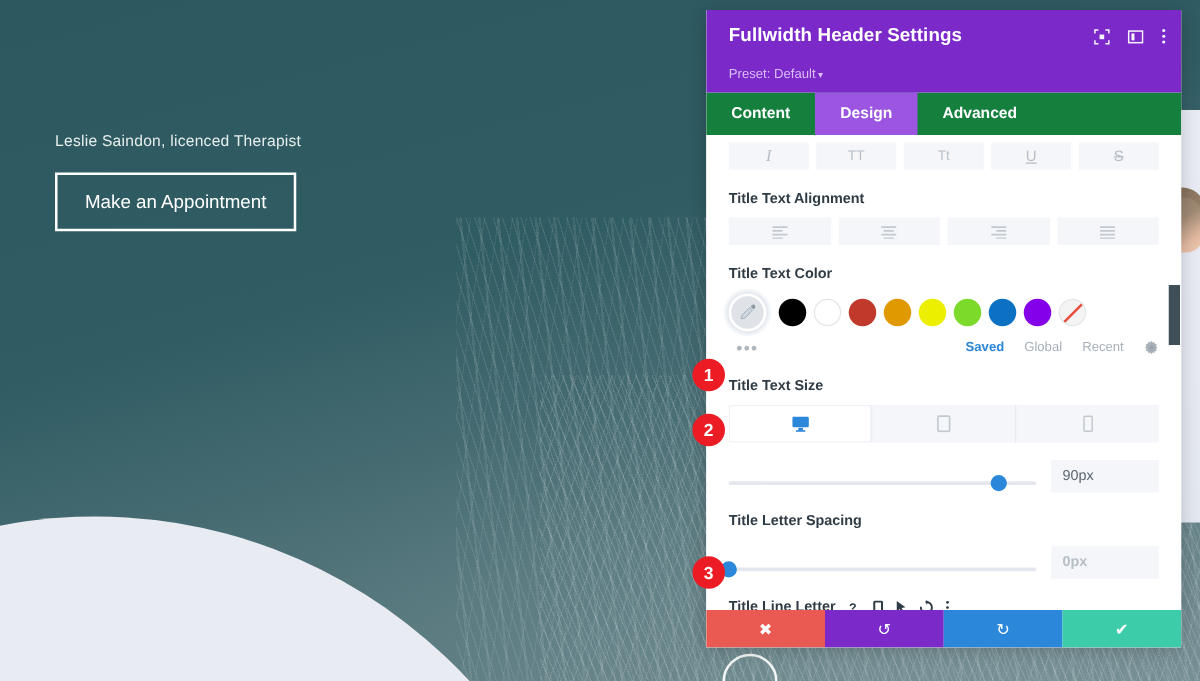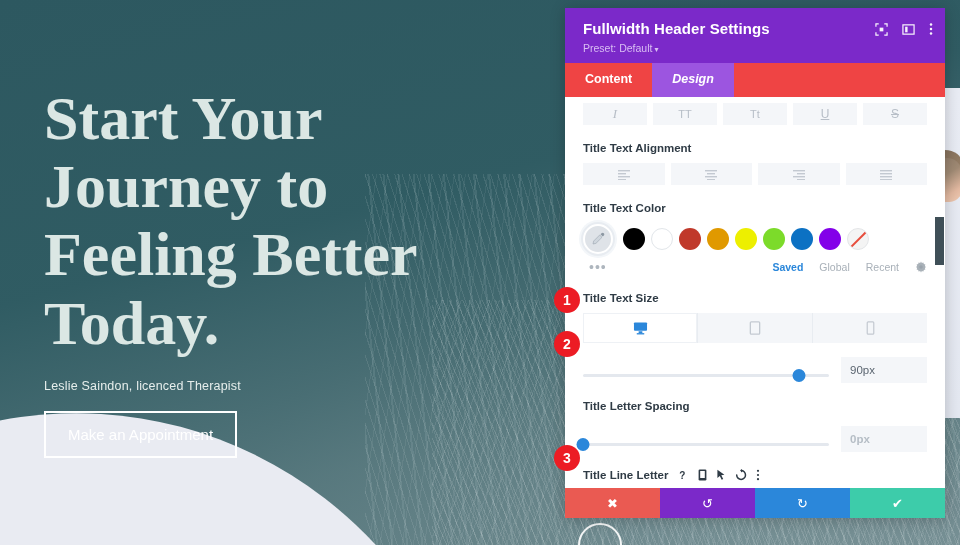--- a/index.html
+++ b/index.html
@@ -134,48 +134,48 @@
     flex: 0 0 auto;
     position: relative;
   }
   .modal-title {
     color: #ffffff;
     font-size: 15px;
     font-weight: bold;
     letter-spacing: .1px;
   }
   .modal-preset {
-    margin-top: 5px;
+    margin-top: 16px;
     color: #d9bdf3;
     font-size: 10.5px;
   }
   .modal-preset .caret { font-size: 8px; margin-left: 2px; }
   .head-icons {
     position: absolute;
     right: 12px; top: 14px;
     display: flex;
     align-items: center;
     gap: 14px;
   }
   .head-icons .hi { cursor: pointer; opacity: .95; display: flex; }
 
   .tabs {
     display: flex;
-    background: #ef4444;
+    background: #15803d;
     flex: 0 0 auto;
   }
   .tab {
     padding: 9px 20px 11px;
     color: #ffffff;
     font-size: 12.5px;
     font-weight: bold;
     cursor: pointer;
     background: transparent;
   }
-  .tab.active { background: #9c55e0; font-style: italic; }
+  .tab.active { background: #9c55e0; }
 
   .modal-body {
     flex: 1 1 auto;
     background: #ffffff;
     position: relative;
     overflow: hidden;
     padding: 0 18px;
   }
   .scroll-track {
     position: absolute;
@@ -386,21 +386,20 @@
 <div id="root">
 
   <div class="hero">
     <div class="hero-grass"></div>
     <div class="hero-grass2"></div>
     <div class="hero-curve"></div>
     <div class="scroll-circle"></div>
   </div>
 
   <div class="hero-copy">
-    <div class="hero-title">Start Your Journey to Feeling Better Today.</div>
     <div class="hero-sub">Leslie Saindon, licenced Therapist</div>
     <div class="hero-btn">Make an Appointment</div>
   </div>
 
   <div class="portrait">
     <div class="hair"></div>
     <div class="head"></div>
   </div>
 
   <div class="modal">
@@ -431,20 +430,21 @@
               <circle cx="2" cy="7" r="1.25" fill="#fff"></circle>
               <circle cx="2" cy="11.6" r="1.25" fill="#fff"></circle>
             </svg>
         </span>
       </div>
     </div>
 
     <div class="tabs">
       <div class="tab">Content</div>
       <div class="tab active">Design</div>
+      <div class="tab">Advanced</div>
     </div>
 
     <div class="modal-body">
 
       <div class="scroll-track"></div>
 
       <div class="row-style-btns">
         <div class="sbtn italic">I</div>
         <div class="sbtn">
             <span class="tt-big">TT</span>

